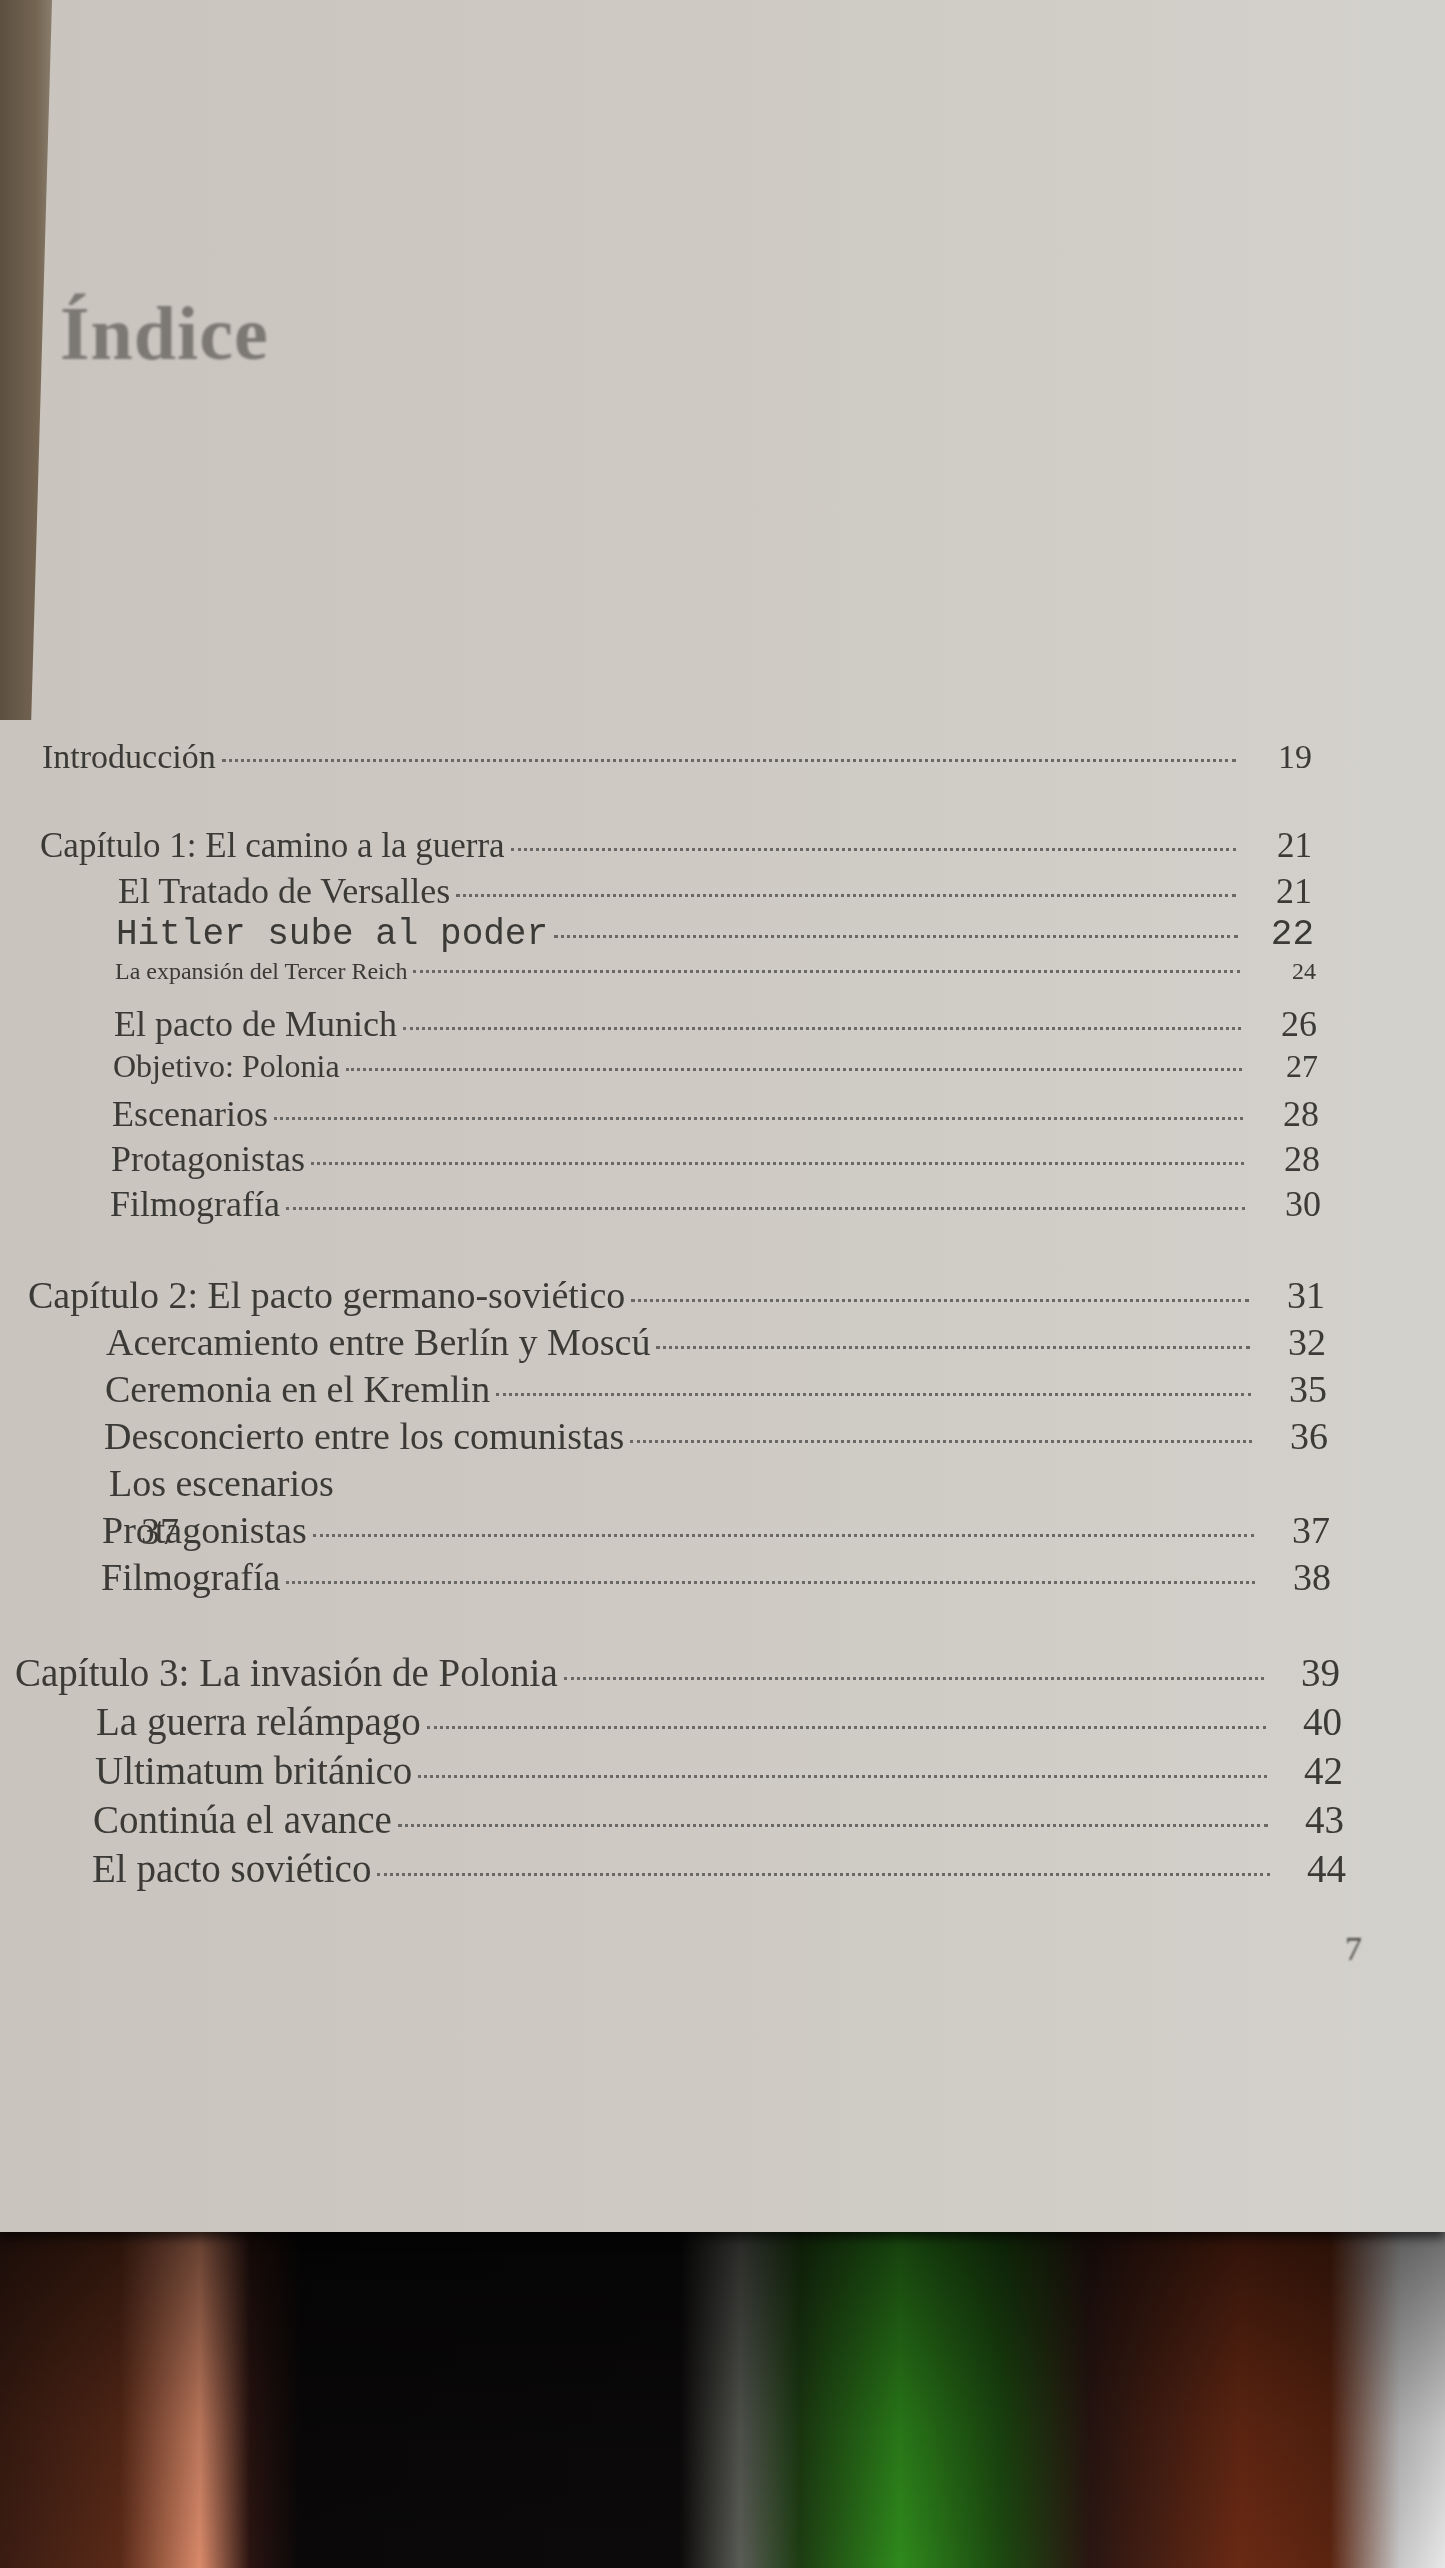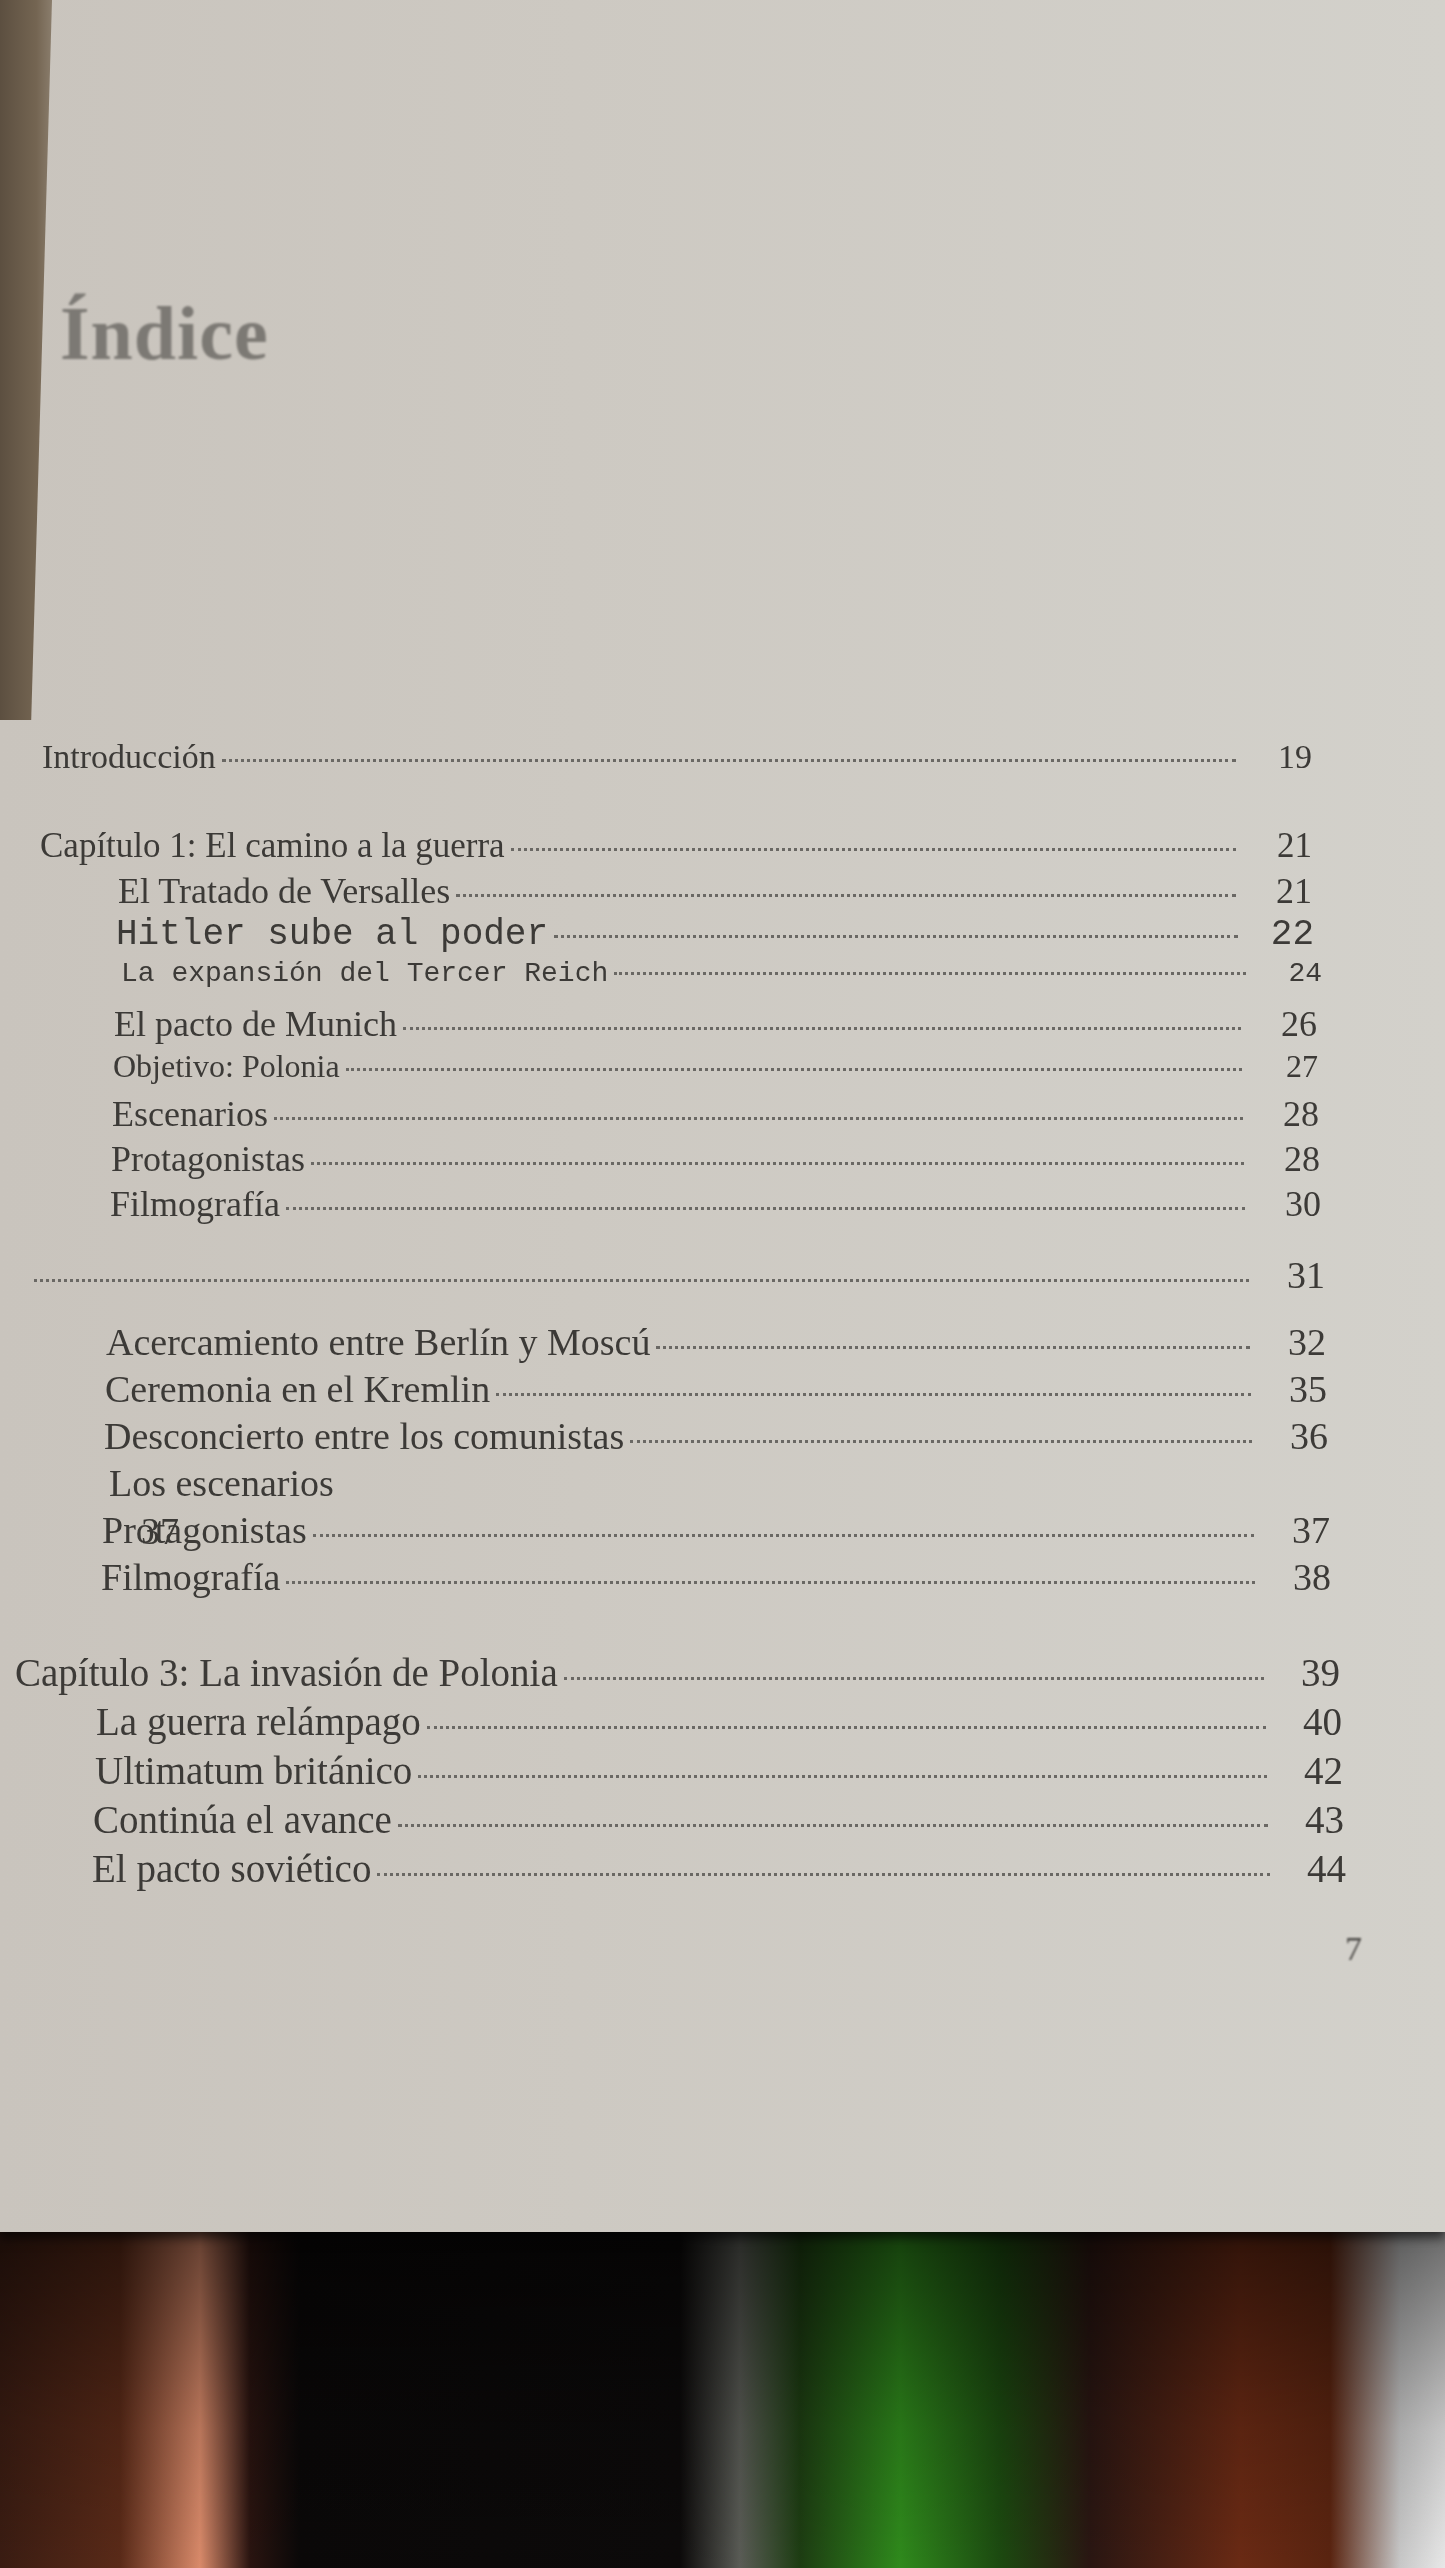--- a/index.html
+++ b/index.html
@@ -122,21 +122,21 @@
     <div class="toc-row" style="left:118px; top:850px; width:1194px; font-size:36px;">
       <span class="toc-label">El Tratado de Versalles</span>
       <span class="toc-leader"></span>
       <span class="toc-page">21</span>
     </div>
     <div class="toc-row" style="left:116px; top:894px; width:1198px; font-size:36px;font-family:Liberation Mono, monospace;">
       <span class="toc-label">Hitler sube al poder</span>
       <span class="toc-leader"></span>
       <span class="toc-page">22</span>
     </div>
-    <div class="toc-row" style="left:121px; top:938px; width:1201px; font-size:28px;font-family:Liberation Mono, monospace;">
+    <div class="toc-row" style="left:115px; top:938px; width:1201px; font-size:24px;">
       <span class="toc-label">La expansión del Tercer Reich</span>
       <span class="toc-leader"></span>
       <span class="toc-page">24</span>
     </div>
     <div class="toc-row" style="left:114px; top:983px; width:1203px; font-size:36px;">
       <span class="toc-label">El pacto de Munich</span>
       <span class="toc-leader"></span>
       <span class="toc-page">26</span>
     </div>
     <div class="toc-row" style="left:113px; top:1028px; width:1205px; font-size:32px;">
@@ -154,20 +154,21 @@
       <span class="toc-leader"></span>
       <span class="toc-page">28</span>
     </div>
     <div class="toc-row" style="left:110px; top:1163px; width:1211px; font-size:36px;">
       <span class="toc-label">Filmografía</span>
       <span class="toc-leader"></span>
       <span class="toc-page">30</span>
     </div>
 
     <div class="toc-row" style="left:28px; top:1253px; width:1297px; font-size:38px;">
+      <span class="toc-label">Capítulo 2: El pacto germano-soviético</span>
       <span class="toc-leader"></span>
       <span class="toc-page">31</span>
     </div>
     <div class="toc-row" style="left:106px; top:1300px; width:1220px; font-size:38px;">
       <span class="toc-label">Acercamiento entre Berlín y Moscú</span>
       <span class="toc-leader"></span>
       <span class="toc-page">32</span>
     </div>
     <div class="toc-row" style="left:105px; top:1347px; width:1222px; font-size:38px;">
       <span class="toc-label">Ceremonia en el Kremlin</span>

